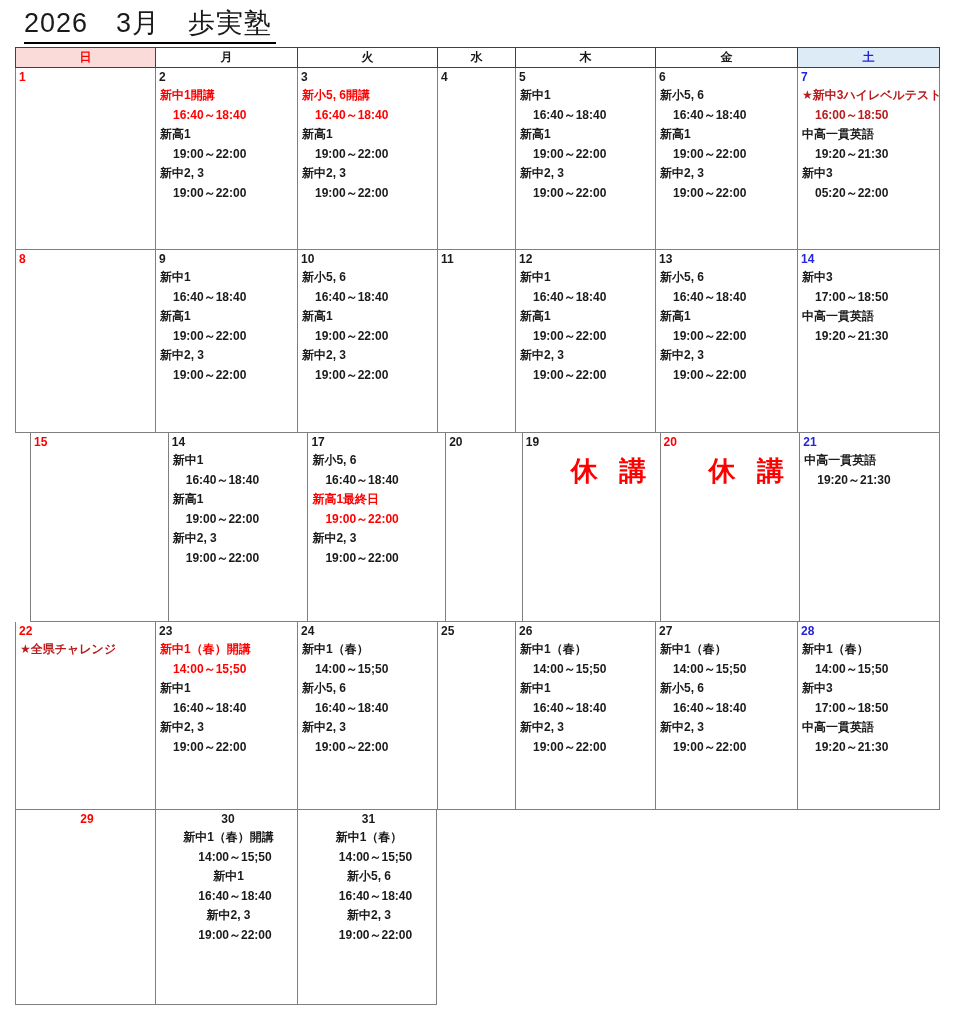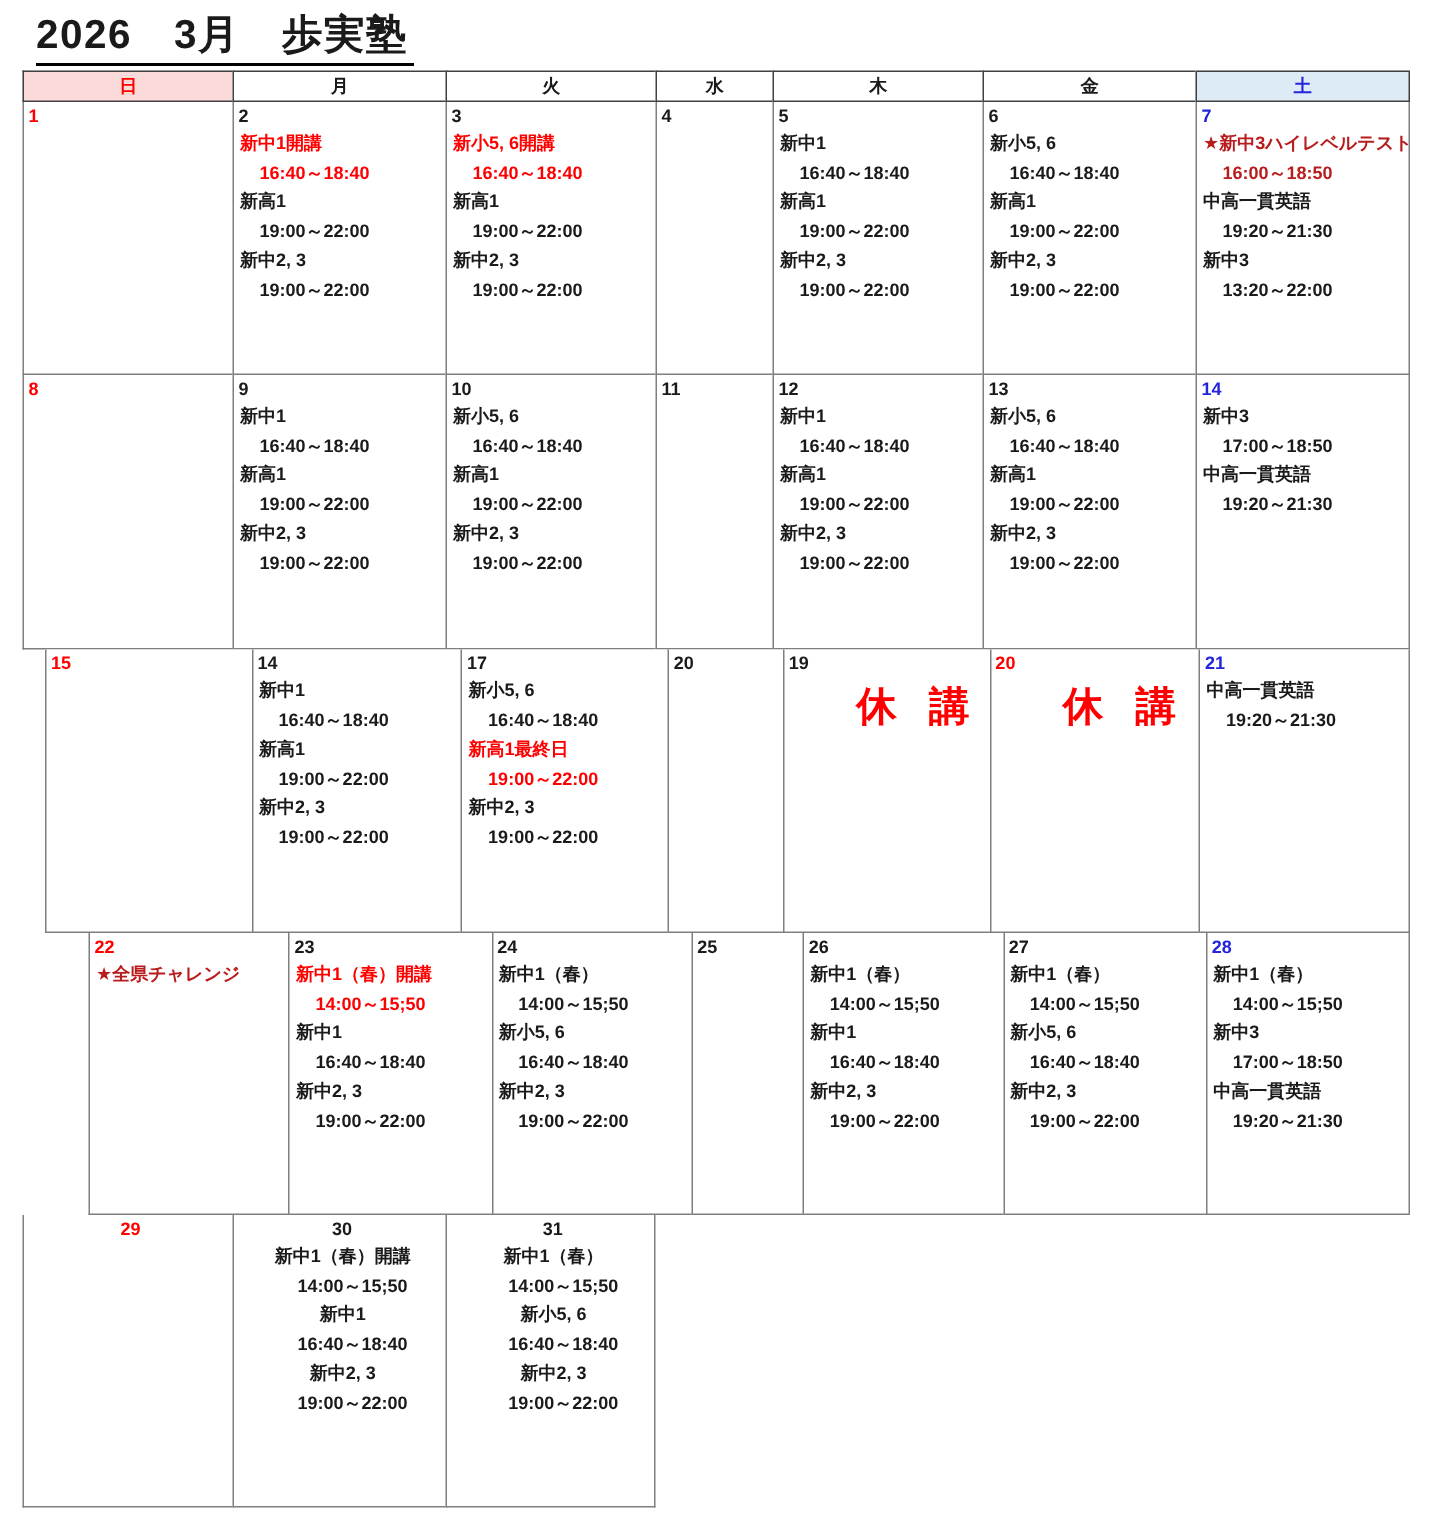--- a/index.html
+++ b/index.html
@@ -3,21 +3,21 @@
 <meta charset="utf-8">
 <style>
   html,body{margin:0;padding:0;background:#ffffff;}
   body{
     width:957px;height:1024px;position:relative;overflow:hidden;
     font-family:"Liberation Sans","DejaVu Sans",sans-serif;
     color:#1a1a1a;
   }
   .page-title{
     position:absolute;left:24px;top:6px;
-    font-size:27px;font-weight:700;letter-spacing:1px;
+    font-size:27px;font-weight:400;letter-spacing:1px;
     border-bottom:2px solid #000;padding:0 4px 1px 0;line-height:1.3;
     white-space:pre;
   }
   .calendar{position:absolute;left:15px;top:47px;width:925px;}
   .header-row{display:flex;}
   .header-cell{
     box-sizing:border-box;height:21px;
     border-left:1px solid #404040;border-top:1px solid #404040;border-bottom:1px solid #404040;
     display:flex;align-items:center;justify-content:center;
     font-size:12px;font-weight:600;background:#ffffff;
@@ -105,21 +105,21 @@
           <div class="entry black">新中2, 3</div>
           <div class="entry black indent">19:00～22:00</div>
         </div>
         <div class="cell col6 last">
           <div class="day-num blue">7</div>
           <div class="entry green">★新中3ハイレベルテスト</div>
           <div class="entry green indent">16:00～18:50</div>
           <div class="entry black">中高一貫英語</div>
           <div class="entry black indent">19:20～21:30</div>
           <div class="entry black">新中3</div>
-          <div class="entry black indent">13:20～22:00</div>
+          <div class="entry black indent">05:20～22:00</div>
         </div>
       </div>
       <div class="week-row" style="height: 183px;">
         <div class="cell col0">
           <div class="day-num red">8</div>
         </div>
         <div class="cell col1">
           <div class="day-num black">9</div>
           <div class="entry black">新中1</div>
           <div class="entry black indent">16:40～18:40</div>
@@ -198,21 +198,21 @@
         <div class="cell col5">
           <div class="day-num red">20</div>
           <div class="entry red kyuko">休 講</div>
         </div>
         <div class="cell col6 last">
           <div class="day-num blue">21</div>
           <div class="entry black">中高一貫英語</div>
           <div class="entry black indent">19:20～21:30</div>
         </div>
       </div>
-      <div class="week-row" style="height: 188px; margin-left: 44px;">
+      <div class="week-row" style="height: 188px;">
         <div class="cell col0">
           <div class="day-num red">22</div>
           <div class="entry green">★全県チャレンジ</div>
         </div>
         <div class="cell col1">
           <div class="day-num black">23</div>
           <div class="entry red">新中1（春）開講</div>
           <div class="entry red indent">14:00～15;50</div>
           <div class="entry black">新中1</div>
           <div class="entry black indent">16:40～18:40</div>

